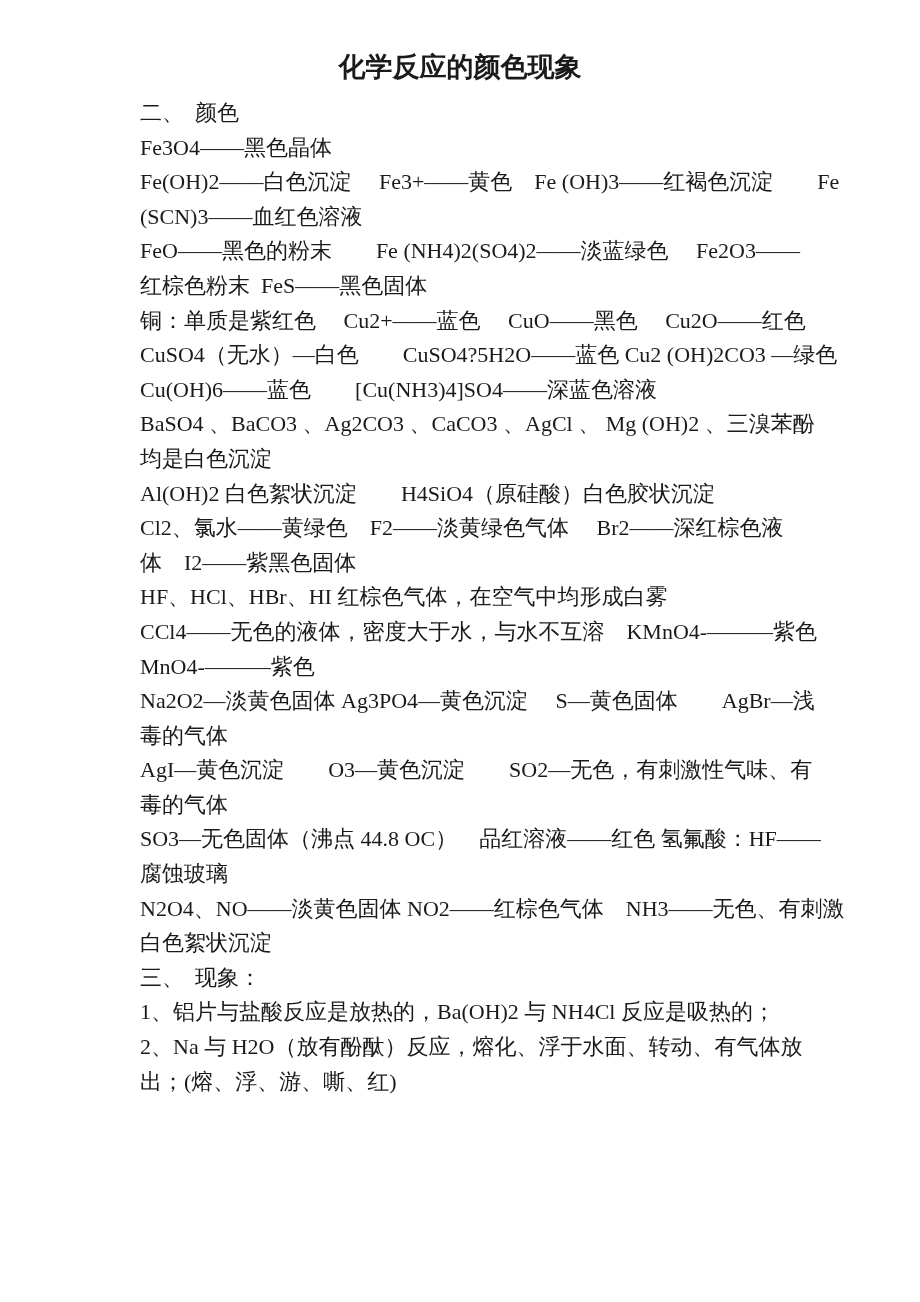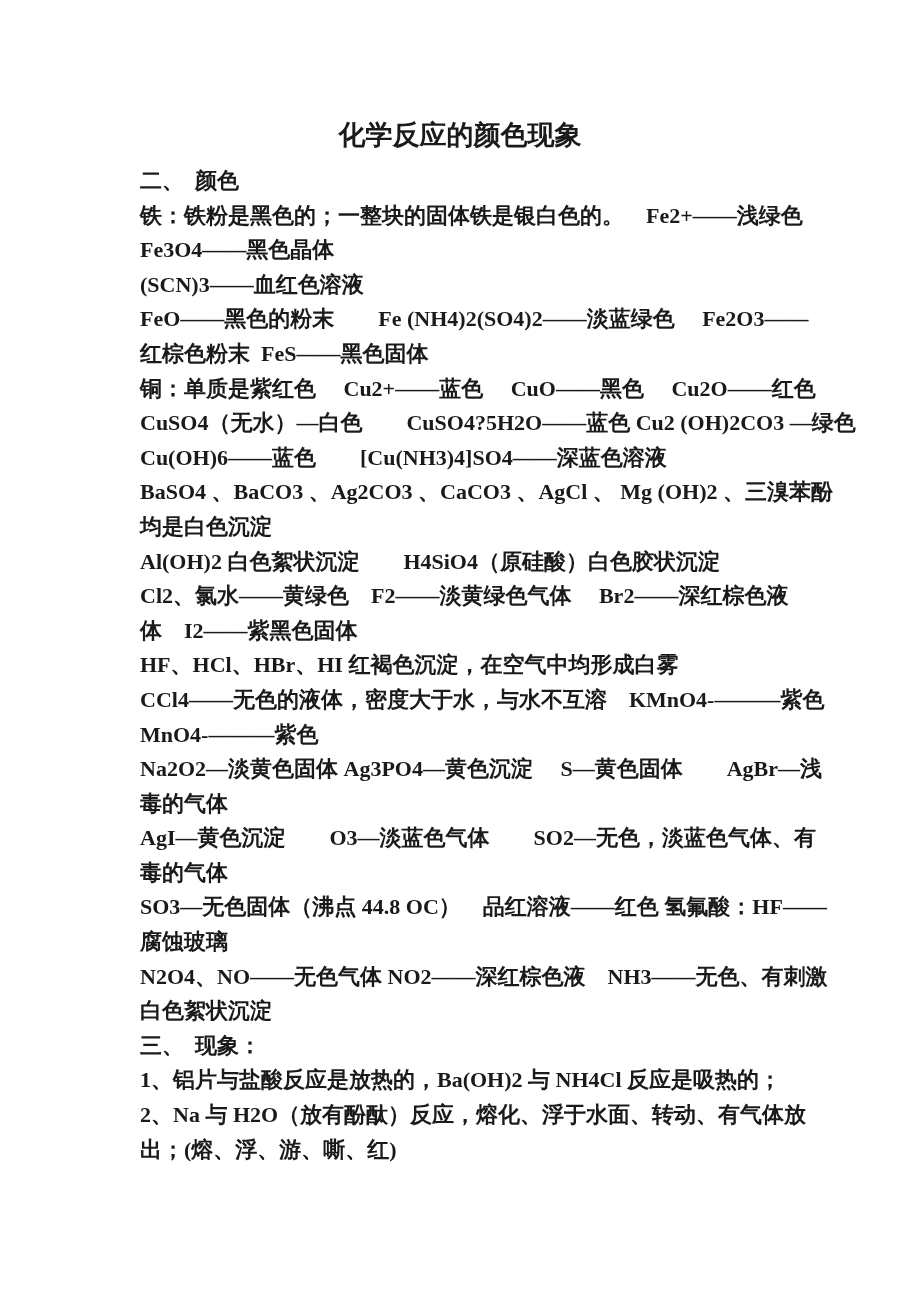--- a/index.html
+++ b/index.html
@@ -7,67 +7,66 @@
     position: relative;
     width: 920px;
     height: 1302px;
     background: #ffffff;
     overflow: hidden;
     font-family: "Liberation Serif", "DejaVu Serif", serif;
     color: #1a1a1a;
     -webkit-font-smoothing: antialiased;
   }
   .doc-title {
-    padding-top: 120px;
+    padding-top: 52px;
     text-align: center;
     font-size: 27px;
     line-height: 31px;
     font-weight: 700;
     white-space: pre;
   }
   .doc-body {
     margin: 13px 70px 0 140px;
     font-size: 22px;
     line-height: 34.6px;
   }
   .doc-line {
     white-space: pre;
     min-height: 34.6px;
-    font-weight: bold;
   }
 </style>
 </head>
 <body>
 
 <div class="page">
   <div class="doc-title">化学反应的颜色现象</div>
   <div class="doc-body">
     <div class="doc-line">二、  颜色</div>
-    <div class="doc-line">铁：铁粉是黑色的；一整块的固体铁是银白色的。　Fe2+——浅绿色</div>
     <div class="doc-line">Fe3O4——黑色晶体</div>
+    <div class="doc-line">Fe(OH)2——白色沉淀　 Fe3+——黄色　Fe (OH)3——红褐色沉淀　　Fe</div>
     <div class="doc-line">(SCN)3——血红色溶液</div>
     <div class="doc-line">FeO——黑色的粉末　　Fe (NH4)2(SO4)2——淡蓝绿色　 Fe2O3——</div>
     <div class="doc-line">红棕色粉末  FeS——黑色固体</div>
     <div class="doc-line">铜：单质是紫红色　 Cu2+——蓝色　 CuO——黑色　 Cu2O——红色</div>
     <div class="doc-line">CuSO4（无水）—白色　　CuSO4?5H2O——蓝色 Cu2 (OH)2CO3 —绿色</div>
     <div class="doc-line">Cu(OH)6——蓝色　　[Cu(NH3)4]SO4——深蓝色溶液</div>
     <div class="doc-line">BaSO4 、BaCO3 、Ag2CO3 、CaCO3 、AgCl 、 Mg (OH)2 、三溴苯酚</div>
     <div class="doc-line">均是白色沉淀</div>
     <div class="doc-line">Al(OH)2 白色絮状沉淀　　H4SiO4（原硅酸）白色胶状沉淀</div>
     <div class="doc-line">Cl2、氯水——黄绿色　F2——淡黄绿色气体　 Br2——深红棕色液</div>
     <div class="doc-line">体　I2——紫黑色固体</div>
-    <div class="doc-line">HF、HCl、HBr、HI 红褐色沉淀，在空气中均形成白雾</div>
+    <div class="doc-line">HF、HCl、HBr、HI 红棕色气体，在空气中均形成白雾</div>
     <div class="doc-line">CCl4——无色的液体，密度大于水，与水不互溶　KMnO4-———紫色</div>
     <div class="doc-line">MnO4-———紫色</div>
     <div class="doc-line">Na2O2—淡黄色固体 Ag3PO4—黄色沉淀　 S—黄色固体　　AgBr—浅</div>
     <div class="doc-line">毒的气体</div>
-    <div class="doc-line">AgI—黄色沉淀　　O3—淡蓝色气体　　SO2—无色，淡蓝色气体、有</div>
+    <div class="doc-line">AgI—黄色沉淀　　O3—黄色沉淀　　SO2—无色，有刺激性气味、有</div>
     <div class="doc-line">毒的气体</div>
     <div class="doc-line">SO3—无色固体（沸点 44.8 OC）　品红溶液——红色 氢氟酸：HF——</div>
     <div class="doc-line">腐蚀玻璃</div>
-    <div class="doc-line">N2O4、NO——无色气体 NO2——深红棕色液　NH3——无色、有刺激</div>
+    <div class="doc-line">N2O4、NO——淡黄色固体 NO2——红棕色气体　NH3——无色、有刺激</div>
     <div class="doc-line">白色絮状沉淀</div>
     <div class="doc-line">三、  现象：</div>
     <div class="doc-line">1、铝片与盐酸反应是放热的，Ba(OH)2 与 NH4Cl 反应是吸热的；</div>
     <div class="doc-line">2、Na 与 H2O（放有酚酞）反应，熔化、浮于水面、转动、有气体放</div>
     <div class="doc-line">出；(熔、浮、游、嘶、红)</div>
   </div>
 </div>
 
 </body></html>

